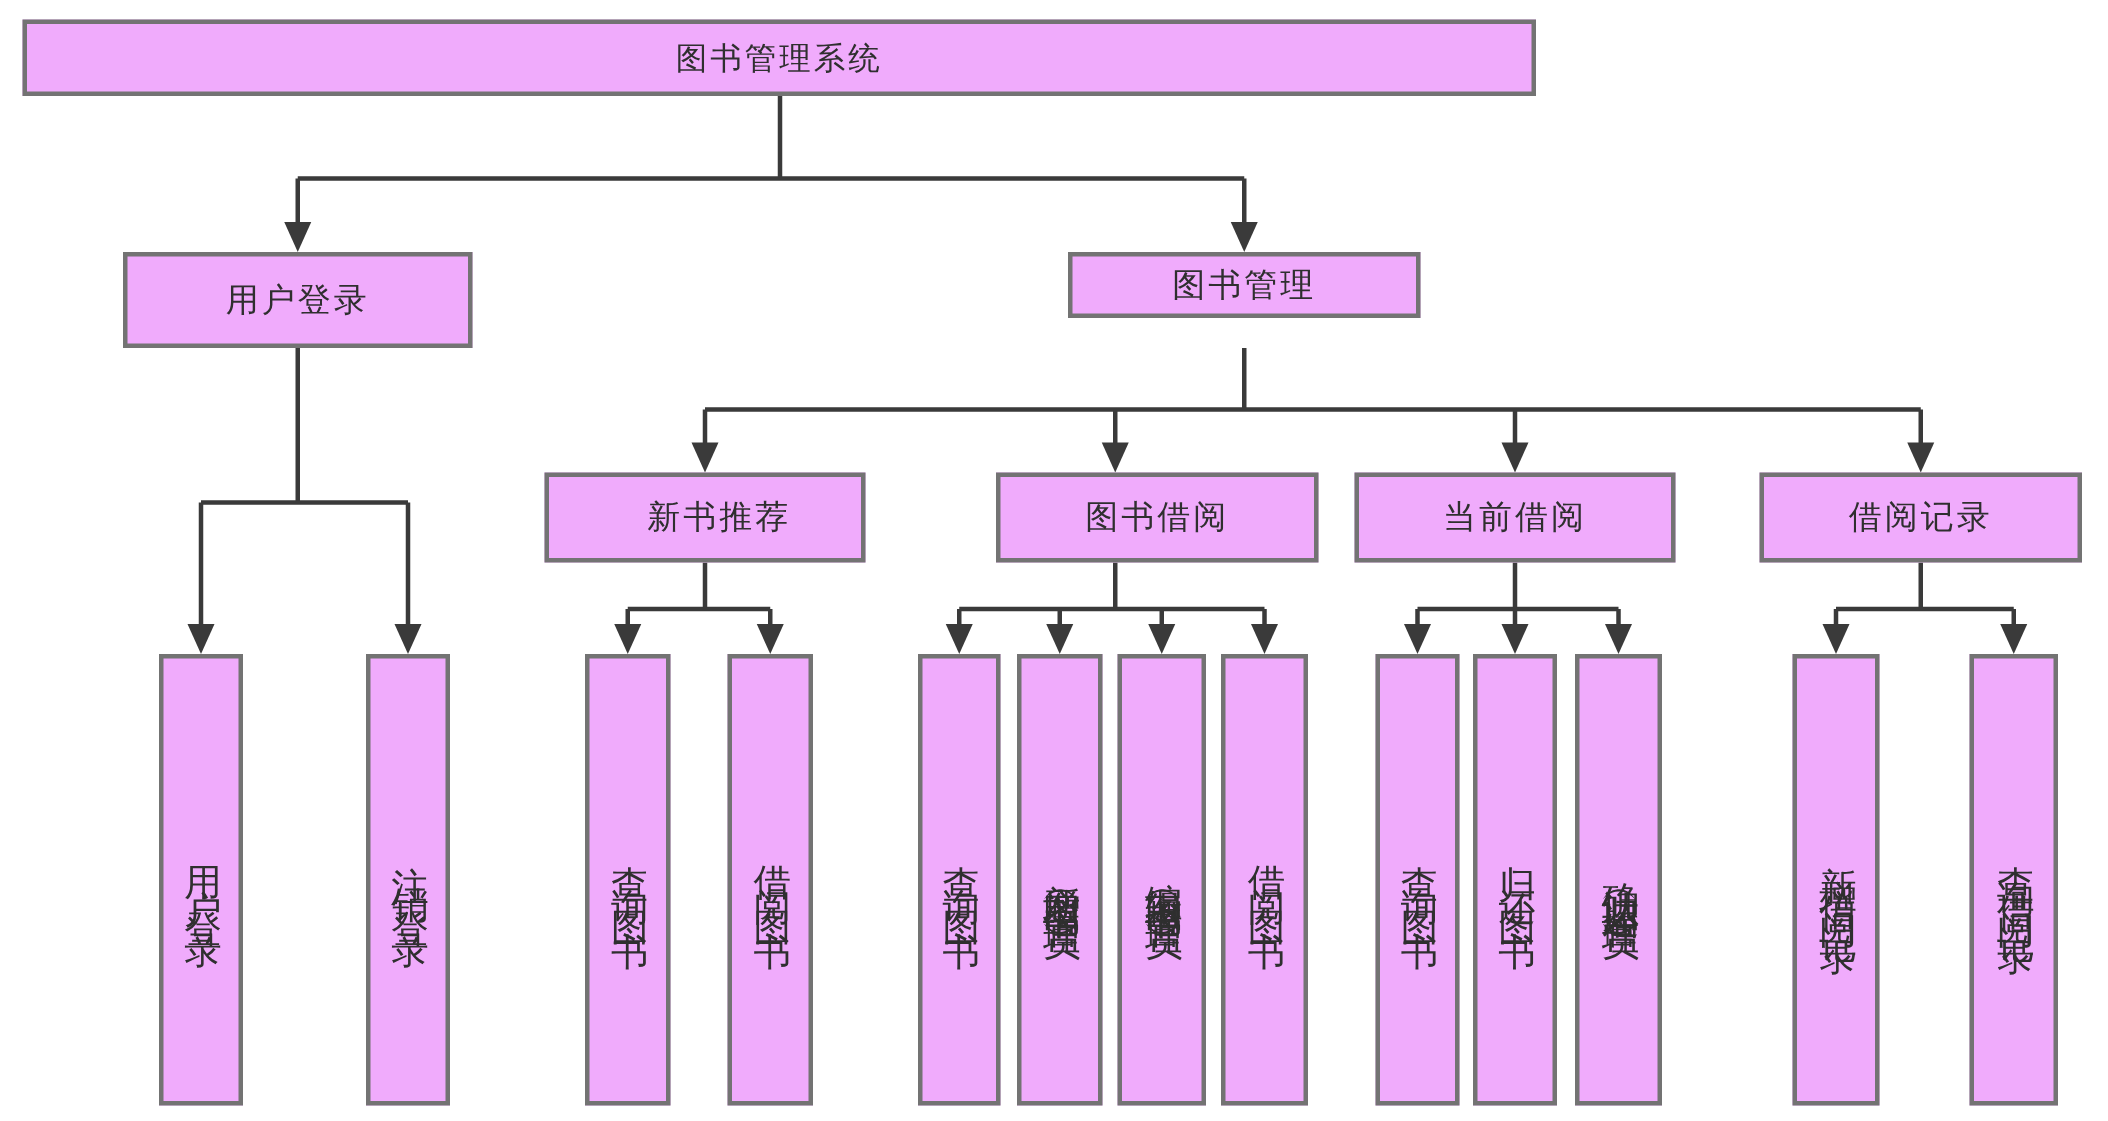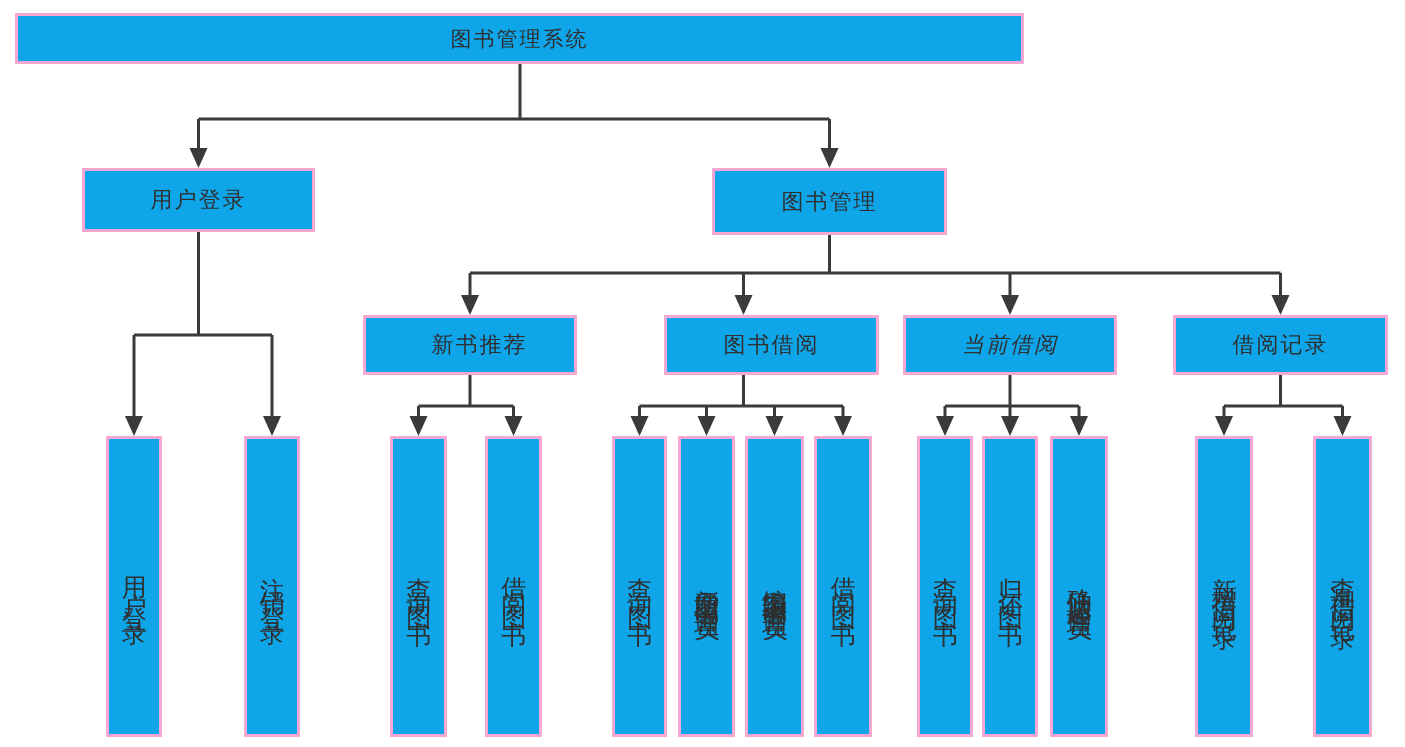--- a/index.html
+++ b/index.html
@@ -18,22 +18,22 @@
   }
   #connectors {
     position: absolute;
     top: 0;
     left: 0;
     pointer-events: none;
   }
   .box {
     position: absolute;
     box-sizing: border-box;
-    border: 3px solid #f9a8d4;
-    background: #0ea5e9;
+    border: 3px solid #737373;
+    background: #f0abfc;
     display: flex;
     align-items: center;
     justify-content: center;
     text-align: center;
   }
   .h-label {
     font-size: 21px;
     letter-spacing: 2px;
     white-space: nowrap;
   }
@@ -106,31 +106,31 @@
     </g>
   </svg>
 
   <div class="box lvl1" style="left:15px; top:13px; width:1009px; height:51px;">
     <span class="h-label">图书管理系统</span>
   </div>
 
   <div class="box lvl2" style="left:82px; top:168px; width:233px; height:64px;">
     <span class="h-label">用户登录</span>
   </div>
-  <div class="box lvl2" style="left:712px; top:168px; width:235px; height:67px;">
+  <div class="box lvl2" style="left:712px; top:168px; width:235px; height:44px;">
     <span class="h-label">图书管理</span>
   </div>
 
   <div class="box lvl3" style="left:363px; top:315px; width:214px; height:60px;padding-left:19px;">
     <span class="h-label">新书推荐</span>
   </div>
   <div class="box lvl3" style="left:664px; top:315px; width:215px; height:60px;">
     <span class="h-label">图书借阅</span>
   </div>
-  <div class="box lvl3" style="left:903px; top:315px; width:214px; height:60px;font-style:italic;">
+  <div class="box lvl3" style="left:903px; top:315px; width:214px; height:60px;">
     <span class="h-label">当前借阅</span>
   </div>
   <div class="box lvl3" style="left:1173px; top:315px; width:215px; height:60px;">
     <span class="h-label">借阅记录</span>
   </div>
 
   <div class="box leaf" style="left:106px; top:436px; width:56px; height:301px;">
     <span class="v-text">用户登录</span>
   </div>
   <div class="box leaf" style="left:244px; top:436px; width:56px; height:301px;">

